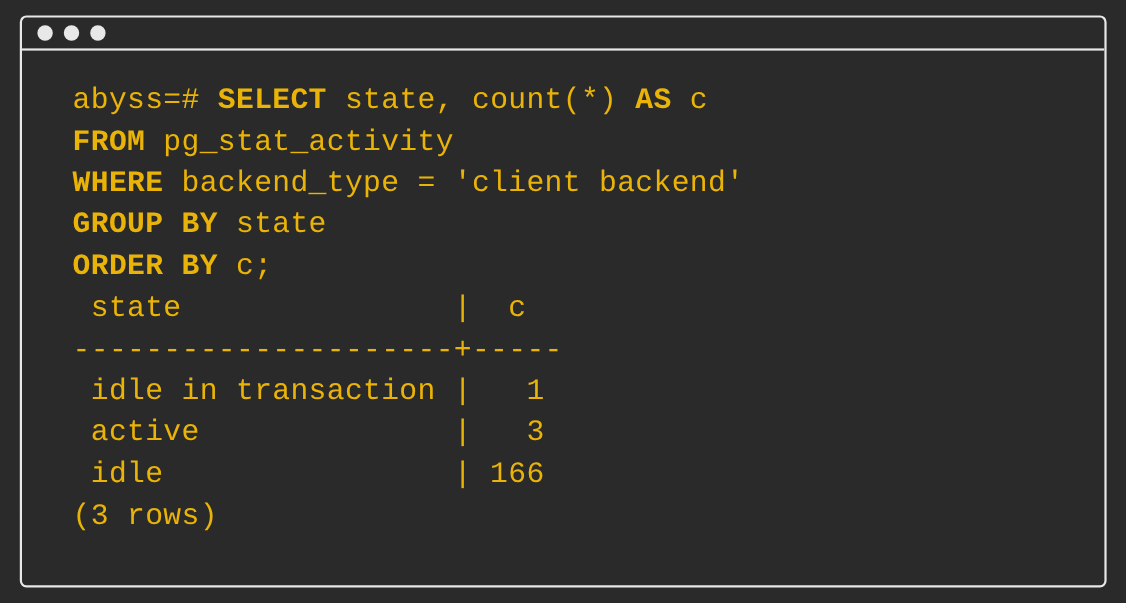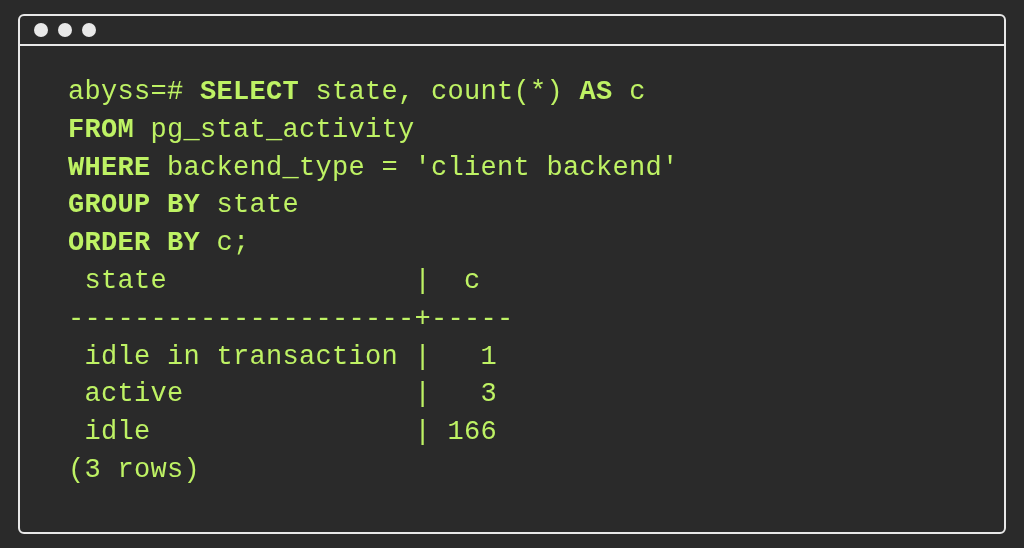--- a/index.html
+++ b/index.html
@@ -32,27 +32,26 @@
       padding-left: 14px;
       gap: 10px;
     }
     .dot {
       width: 14px;
       height: 14px;
       border-radius: 50%;
       background: #e8e8e8;
     }
     .content {
-      padding: 28px 16px;
-      color: #bef264;
+      padding: 28px 46px;
+      color: #eab308;
       font-size: 27px;
       line-height: 1.40;
       letter-spacing: 0.3px;
       white-space: pre;
-      margin-left: 32px;
     }
     .kw {
       font-weight: bold;
     }
     .n {
       font-weight: normal;
     }
   </style>
 </head>
 <body>

